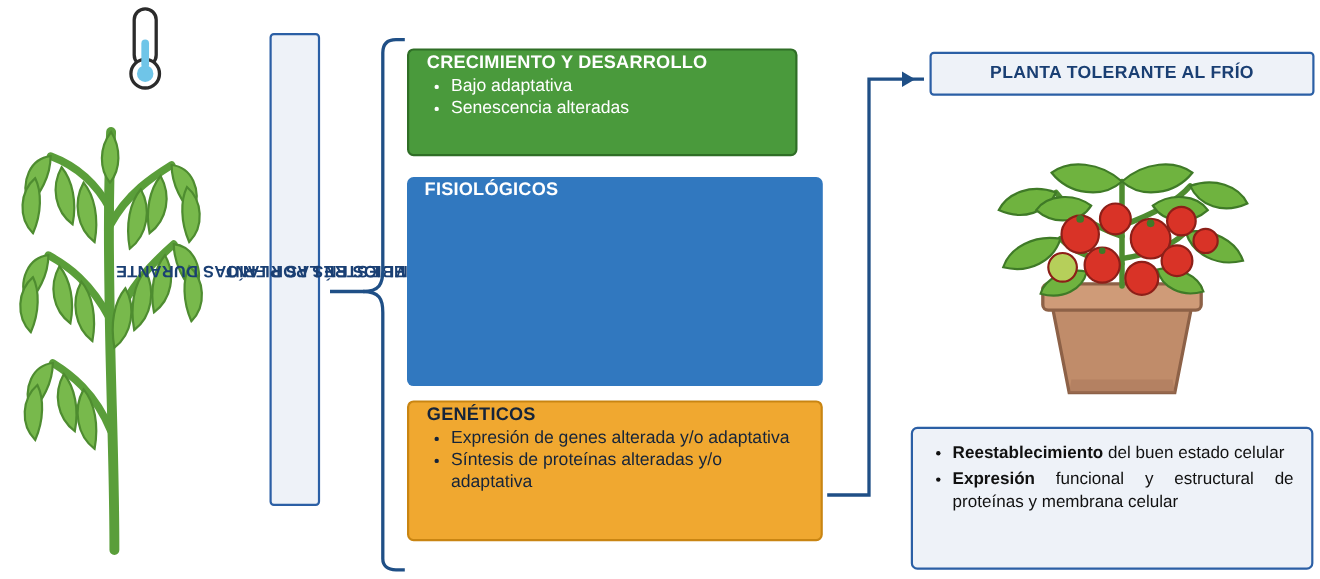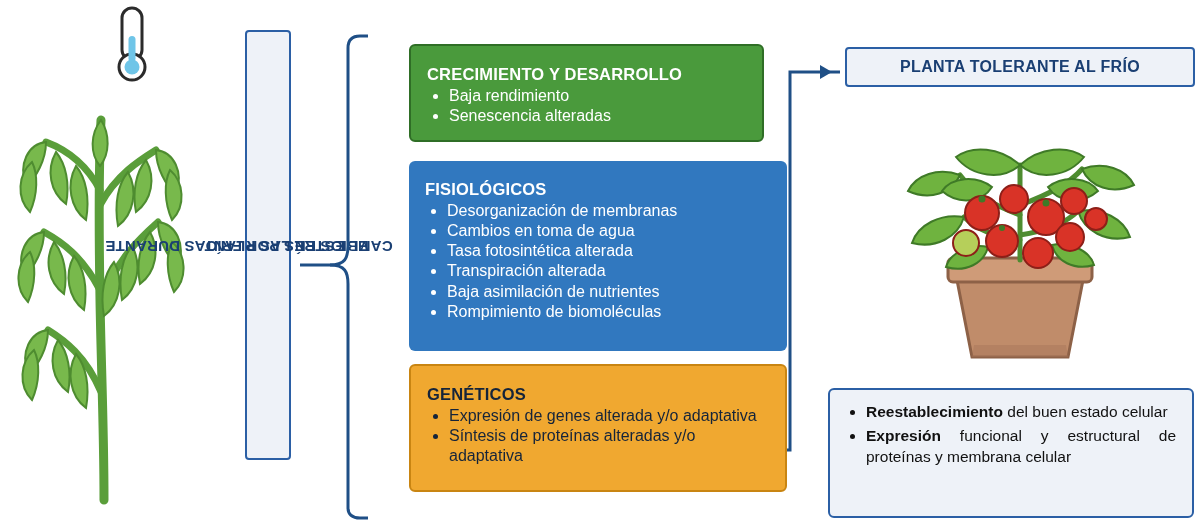--- a/index.html
+++ b/index.html
@@ -52,22 +52,21 @@
     line-height: 1.25;
     text-align: center;
     display: block;
   }
 
   
   .box {
     position: absolute;
     box-sizing: border-box;
     border-radius: 6px;
-    padding: 19px 14px 10px 16px;
-    margin-left: 39px;
+    padding: 2px 14px 10px 16px;
   }
   .box h3 {
     margin: 0 0 2px 0;
     font-size: 16.5px;
     font-weight: bold;
     letter-spacing: 0.2px;
   }
   .box ul {
     margin: 2px 0 0 0;
     padding-left: 22px;
@@ -219,35 +218,27 @@
     <path d="M330 265 C 345 265, 348 258, 348 246 L 348 48 C 348 40, 352 36, 360 36 L 368 36" stroke="#1f4f86" stroke-width="3" fill="none"></path>
     <path d="M330 265 C 345 265, 348 272, 348 284 L 348 508 C 348 514, 352 518, 360 518 L 368 518" stroke="#1f4f86" stroke-width="3" fill="none"></path>
 
     <path d="M752 450 L 790 450 L 790 72 L 840 72" stroke="#1f4f86" stroke-width="3" fill="none"></path>
     <path d="M832 72 L 820 65 L 820 79 Z" fill="#1f4f86"></path>
   </svg>
 
   <div class="box box-green">
     <h3>CRECIMIENTO Y DESARROLLO</h3>
     <ul>
-      <li>Baja rendimiento</li>
+      <li>Bajo adaptativa</li>
       <li>Senescencia alteradas</li>
     </ul>
   </div>
 
   <div class="box box-blue">
     <h3>FISIOLÓGICOS</h3>
-    <ul>
-      <li>Desorganización de membranas</li>
-      <li>Cambios en toma de agua</li>
-      <li>Tasa fotosintética alterada</li>
-      <li>Transpiración alterada</li>
-      <li>Baja asimilación de nutrientes</li>
-      <li>Rompimiento de biomoléculas</li>
-    </ul>
   </div>
 
   <div class="box box-orange">
     <h3>GENÉTICOS</h3>
     <ul>
       <li>Expresión de genes alterada y/o adaptativa</li>
       <li>Síntesis de proteínas alteradas y/o adaptativa</li>
     </ul>
   </div>
 

